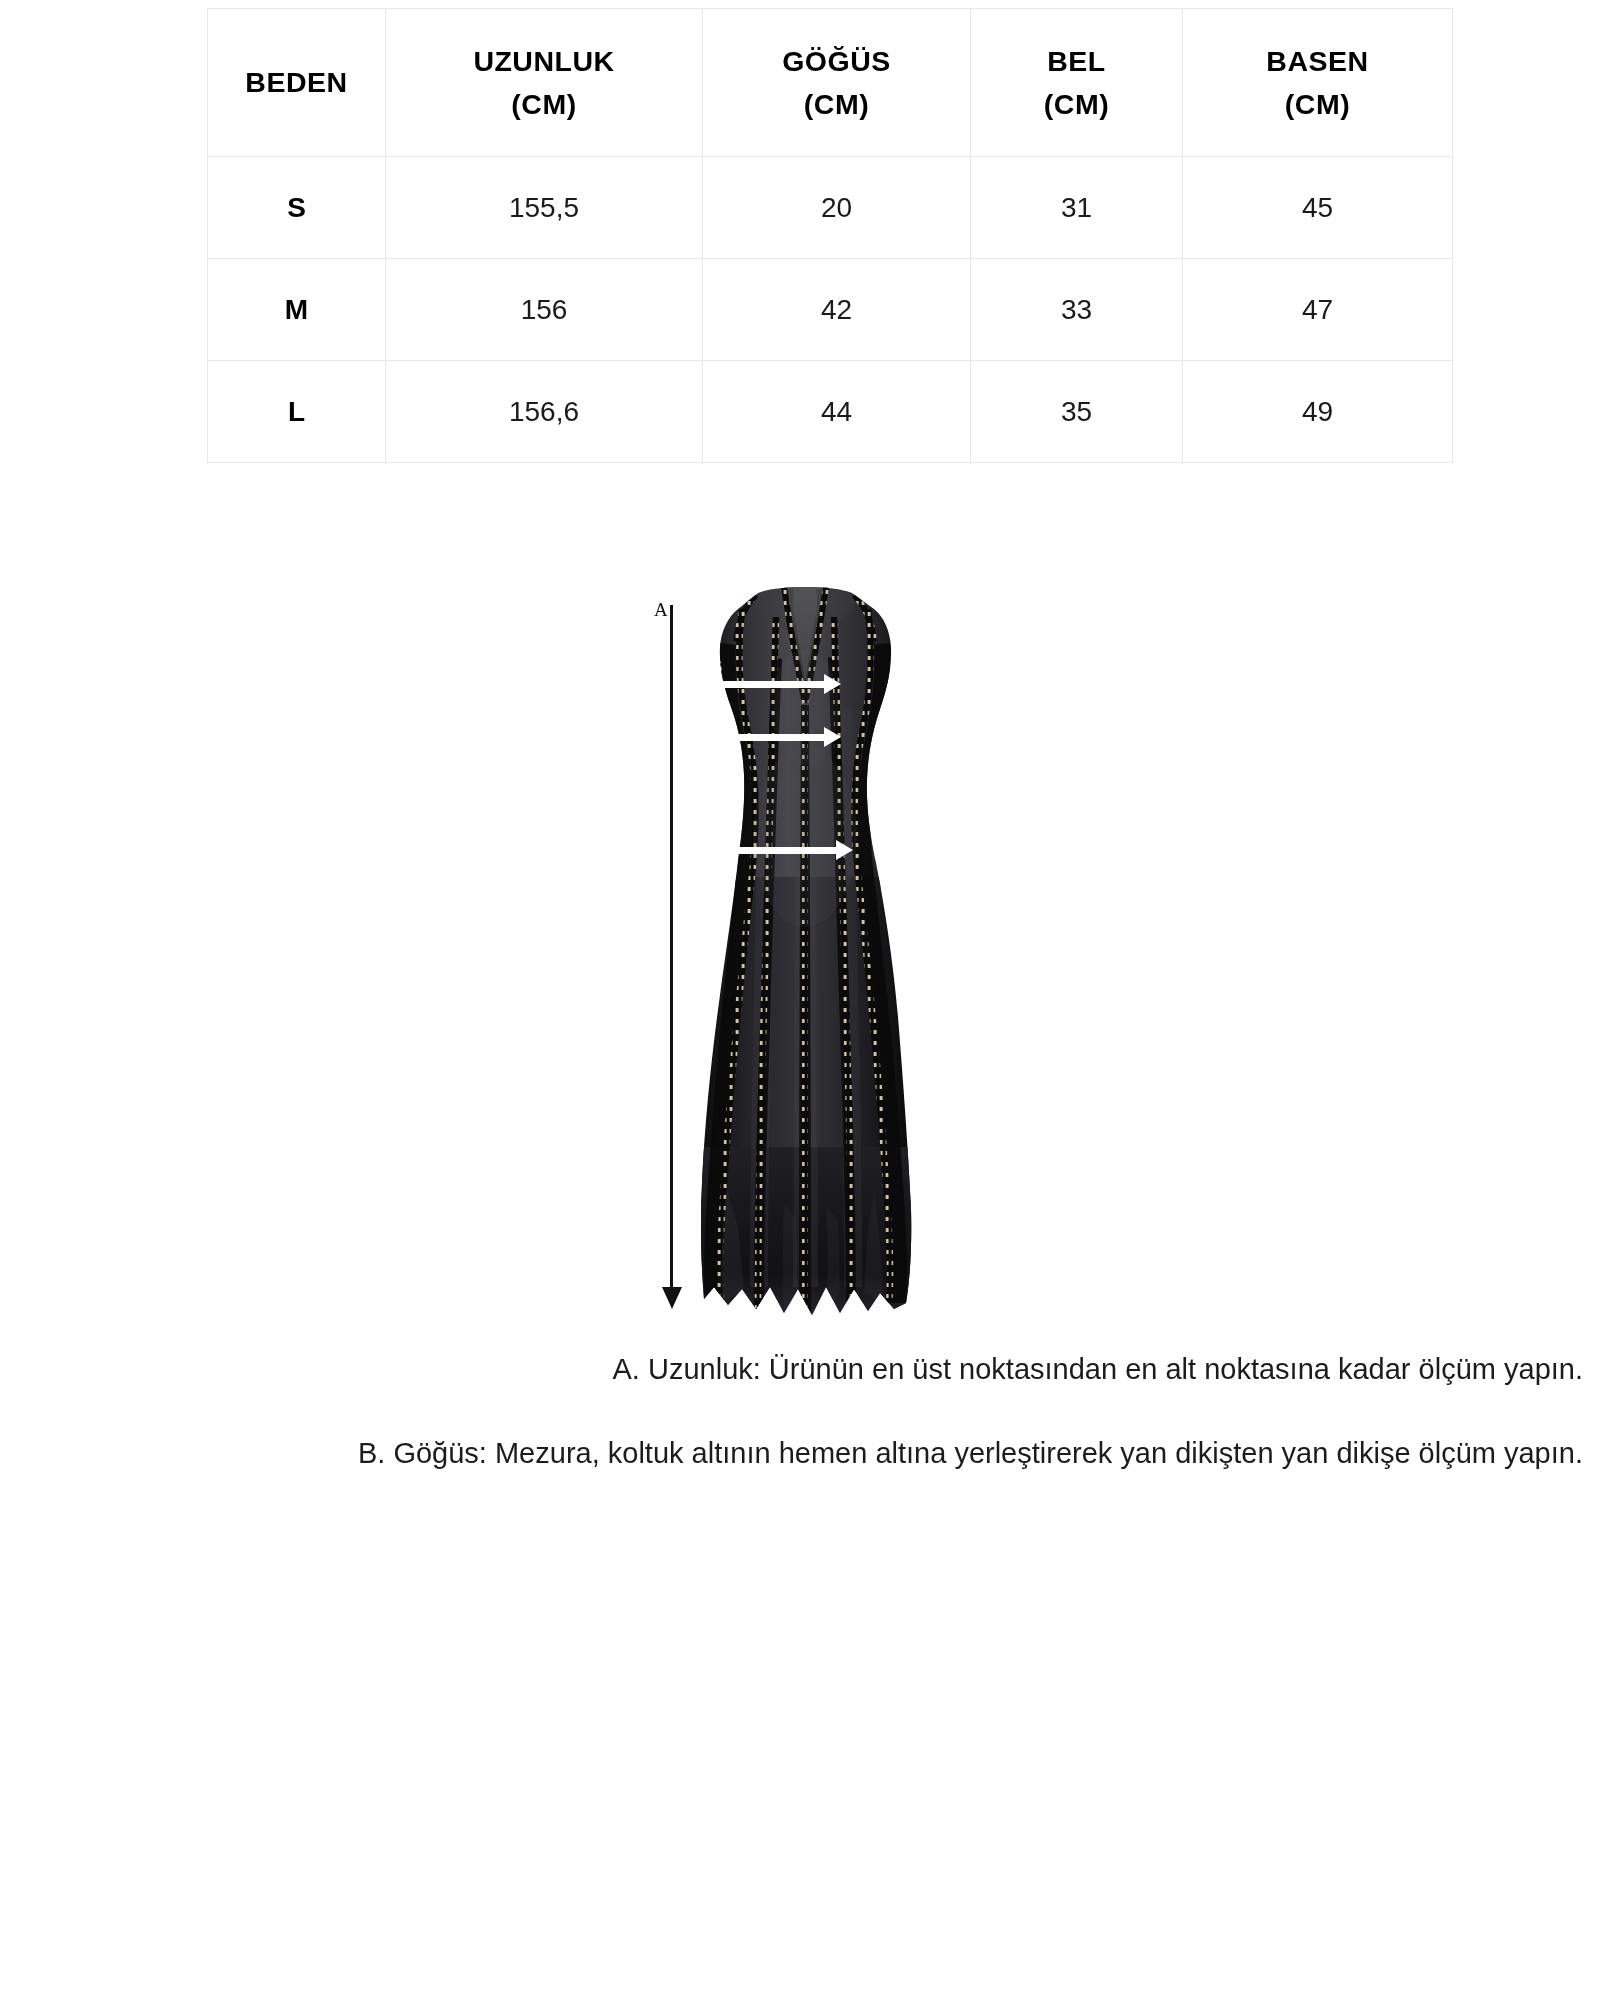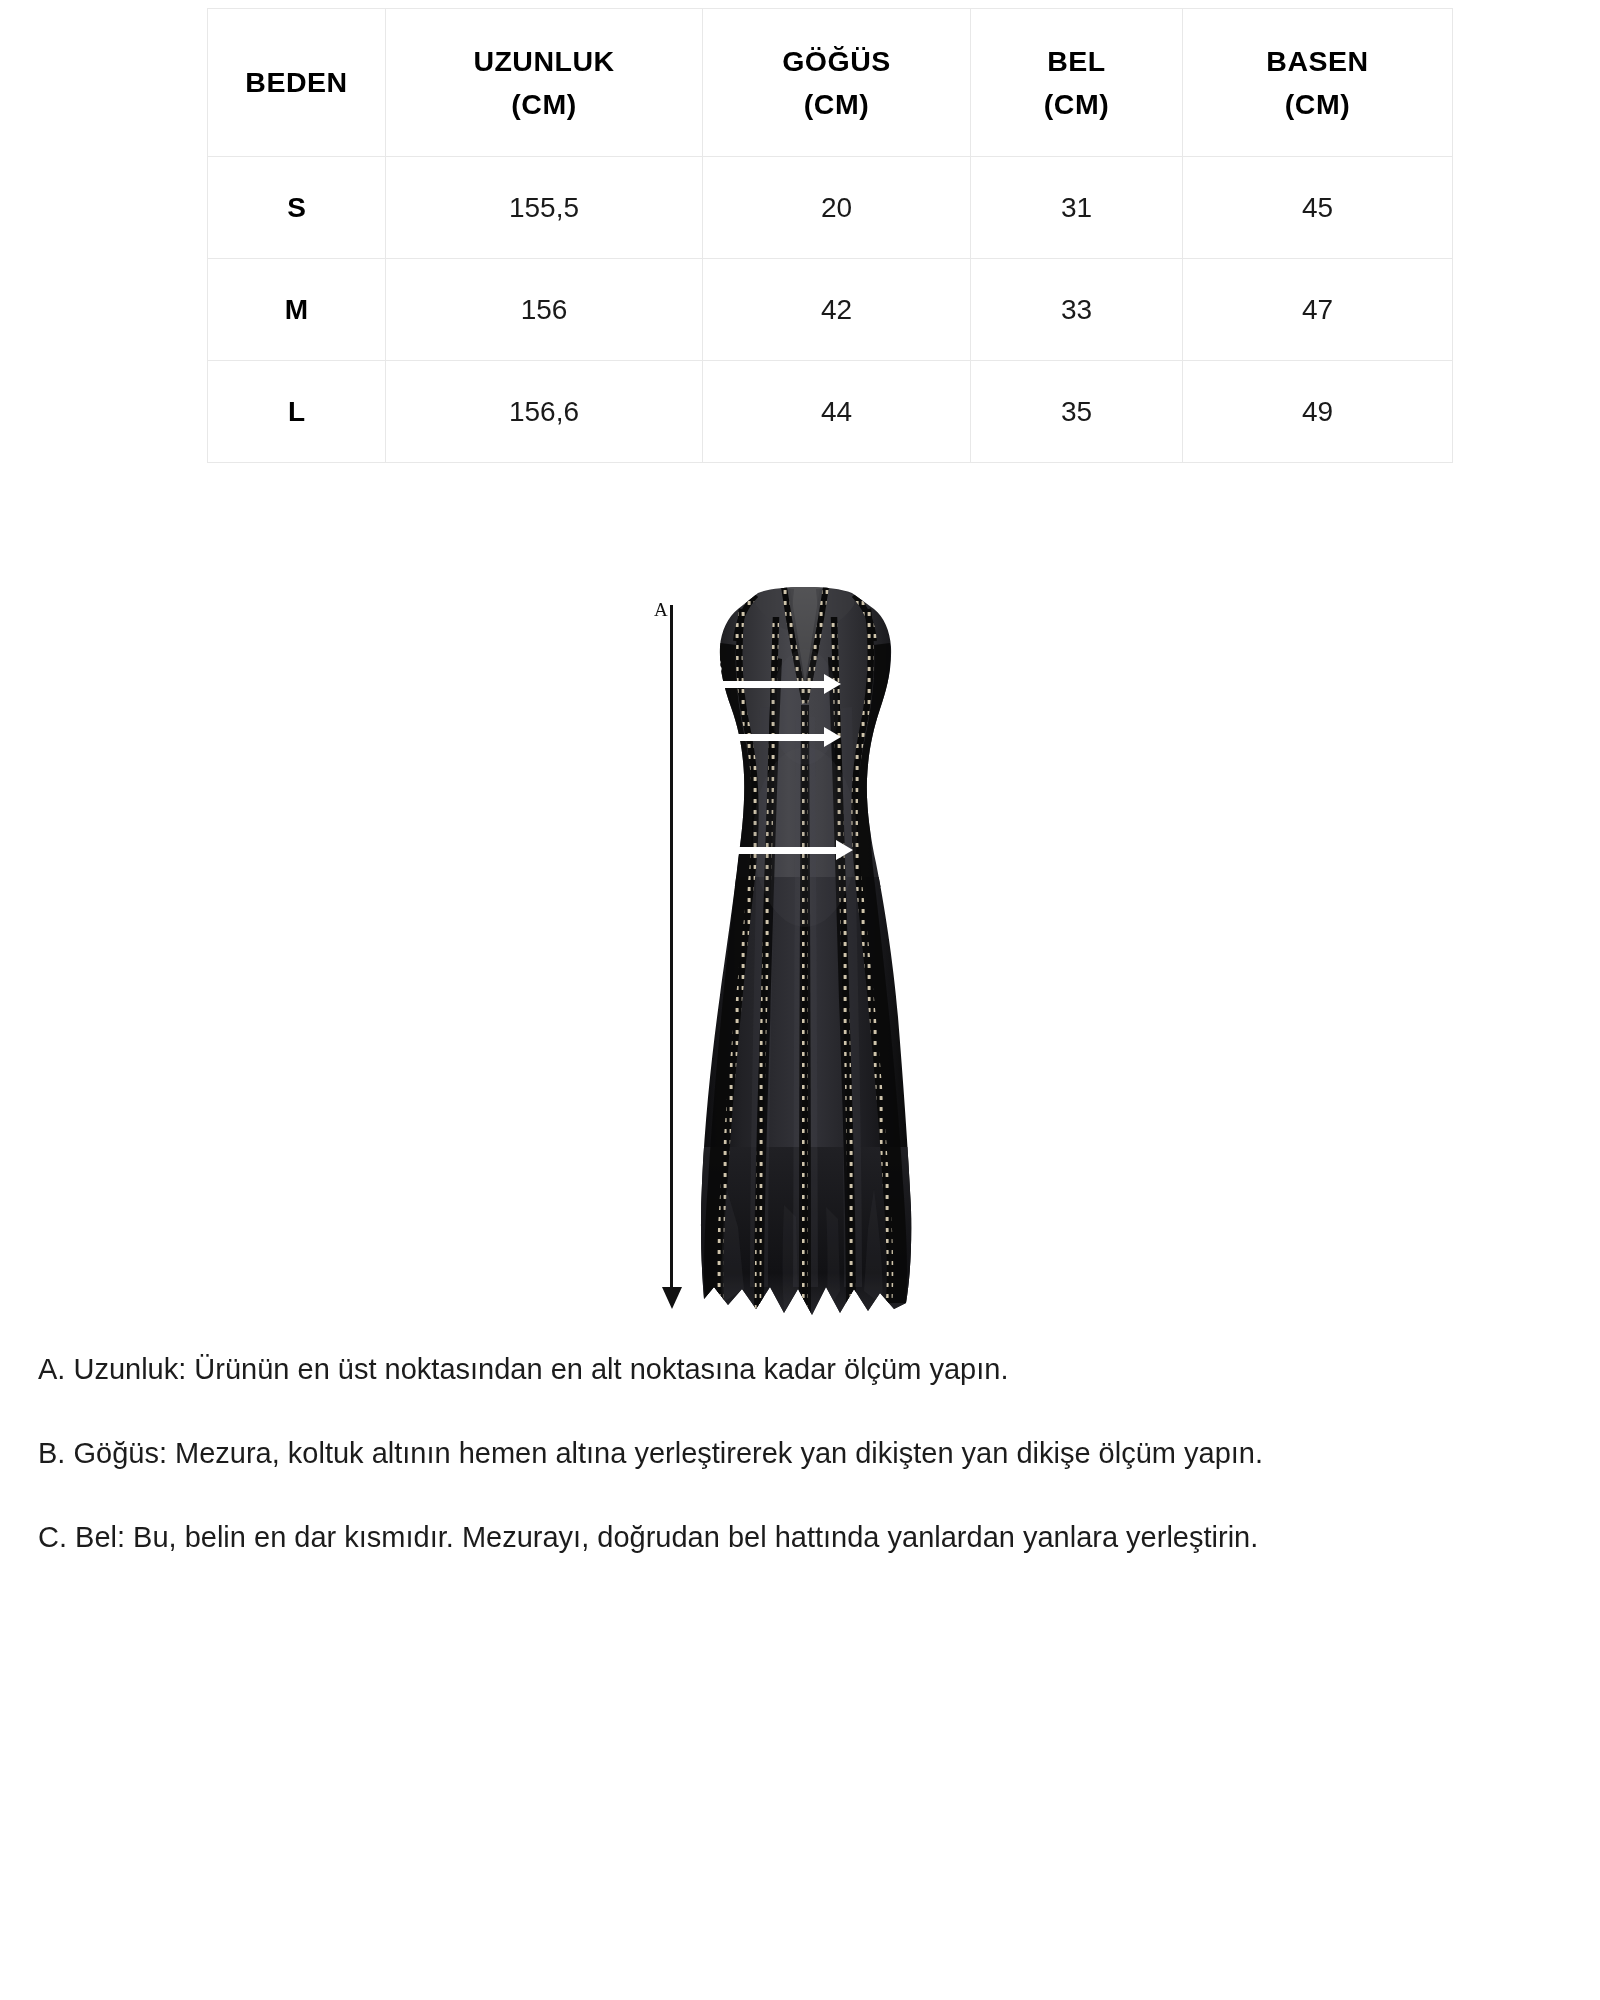--- a/index.html
+++ b/index.html
@@ -156,20 +156,21 @@
     left: 38px;
     top: 1345px;
     width: 1545px;
   }
   .desc-p {
     font-size: 29px;
     line-height: 1.72;
     color: #1c1c1c;
     margin: 0 0 34px 0;
     font-weight: normal;
+    text-align: right;
   }
   .desc-p:last-child { margin-bottom: 0; }
 </style>
 </head>
 <body>
 
 <div class="table-wrap">
   <table class="size-table">
     <colgroup>
       <col class="col-beden">
@@ -349,14 +350,13 @@
 
     <div class="marrow arrow-d"></div>
     <div class="mlabel label-d">D</div>
 
   </div>
 </div>
 
 <div class="descriptions">
   <p class="desc-p">A. Uzunluk: Ürünün en üst noktasından en alt noktasına kadar ölçüm yapın.</p>
   <p class="desc-p">B. Göğüs: Mezura, koltuk altının hemen altına yerleştirerek yan dikişten yan dikişe ölçüm yapın.</p>
-  <p class="desc-p">C. Bel: Bu, belin en dar kısmıdır. Mezurayı, doğrudan bel hattında yanlardan yanlara yerleştirin.</p>
 </div>
 
 </body></html>

